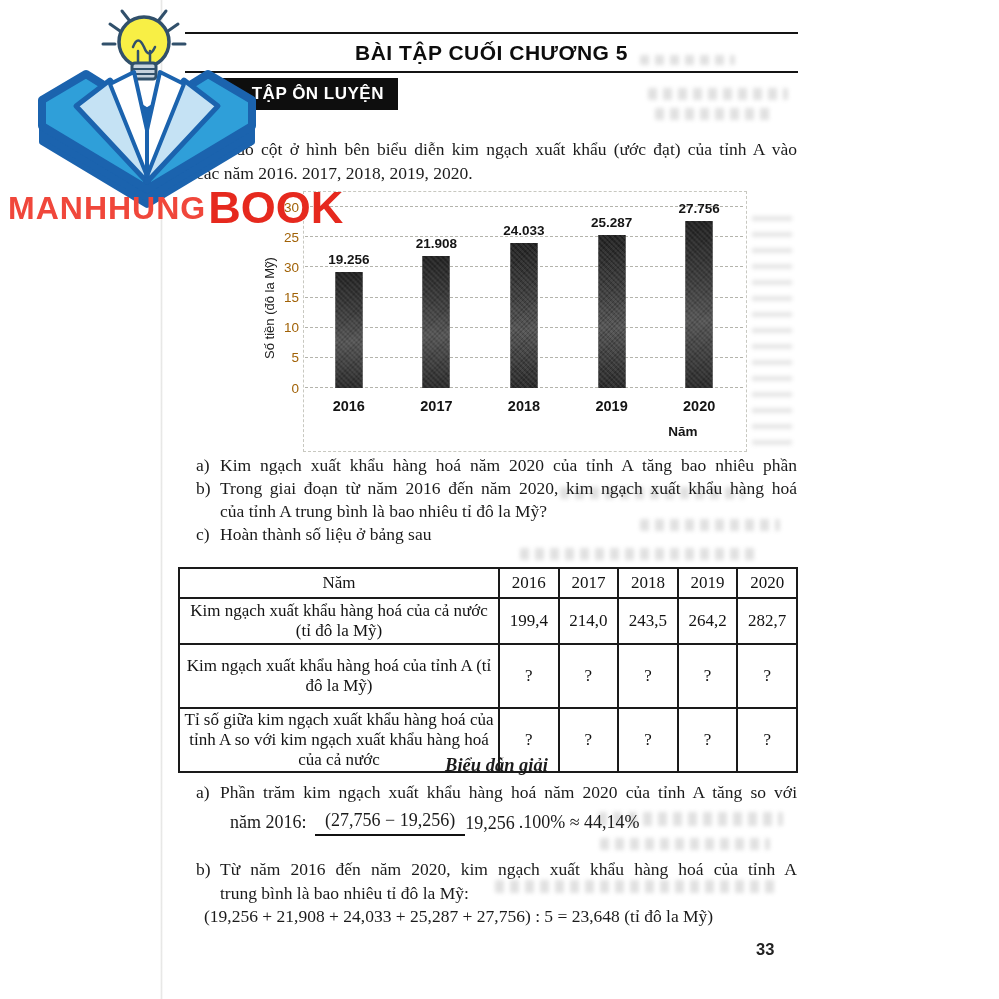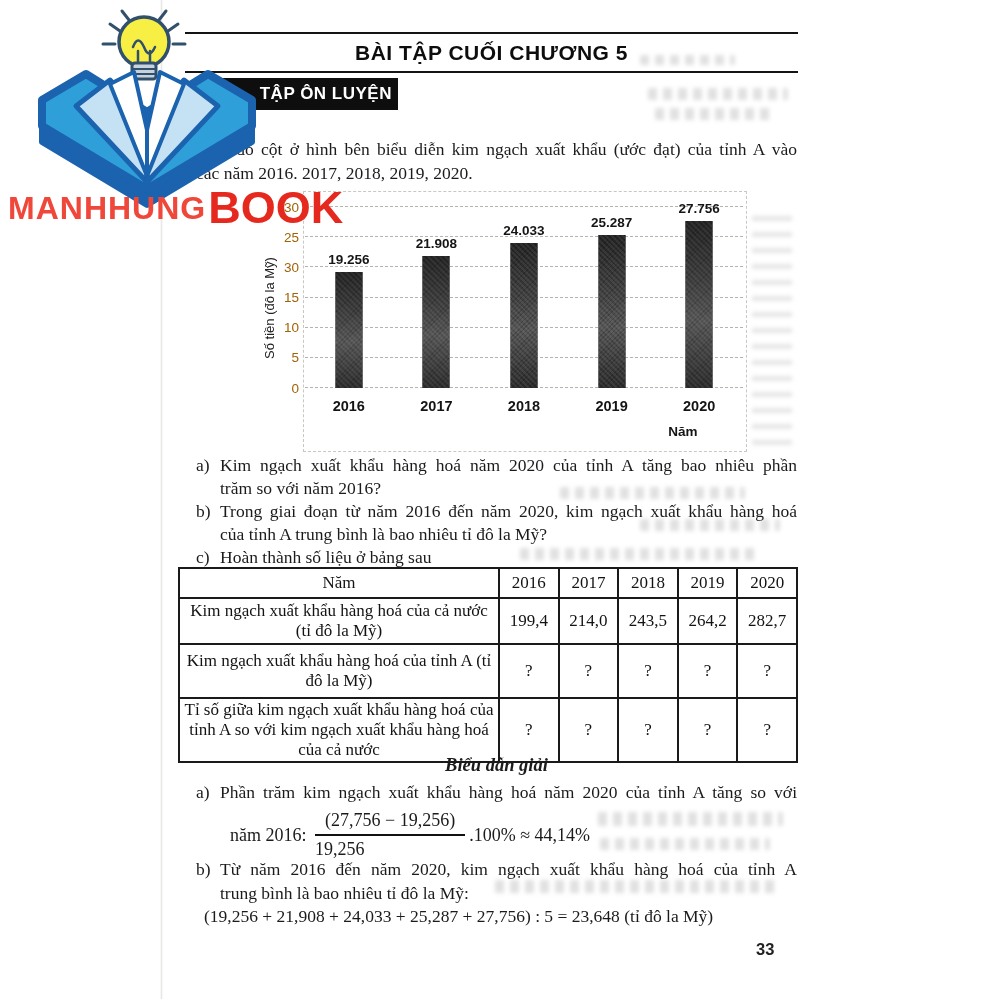--- a/index.html
+++ b/index.html
@@ -7,21 +7,21 @@
           font-family:"Liberation Serif",serif;color:#1b1b1b;}
   .page-edge{position:absolute;left:160px;top:0;width:3px;height:999px;
              background:linear-gradient(90deg,rgba(0,0,0,0) 0%,rgba(90,90,80,.14) 50%,rgba(0,0,0,0) 100%);}
   .rule{position:absolute;left:185px;width:613px;height:2px;background:#141414;}
   .rule-top{top:32px;}
   .rule-2{top:71px;}
   .page-title{position:absolute;left:185px;top:41px;width:613px;text-align:center;
               font-family:"Liberation Sans",sans-serif;font-weight:bold;font-size:21px;
               letter-spacing:.5px;color:#0d0d0d;}
   .banner{position:absolute;left:207px;top:78px;width:191px;height:32px;background:#0e0e0e;z-index:4;}
-  .banner span{display:block;line-height:32px;text-align:right;padding-right:6px;
+  .banner span{display:block;line-height:32px;text-align:right;padding-right:14px;
                font-family:"Liberation Sans",sans-serif;font-weight:bold;font-size:17px;
                letter-spacing:.5px;color:#ffffff;}
   .intro{position:absolute;left:196px;top:137px;width:601px;font-size:17.5px;line-height:24px;}
   .stretch{text-align:justify;text-align-last:justify;}
 
   
   .chart{position:absolute;left:255px;top:190px;width:494px;height:266px;}
   .chart-frame{position:absolute;left:48px;top:1px;width:442px;height:259px;border:1px dashed #c8c8c0;}
   .y-axis-title{position:absolute;left:14px;top:118px;transform:translate(-50%,-50%) rotate(-90deg);
                 white-space:nowrap;font-family:"Liberation Sans",sans-serif;font-size:13px;color:#222;}
@@ -49,30 +49,30 @@
   .q{position:relative;padding-left:24px;}
   .q-label{position:absolute;left:0;top:0;}
 
   
   .qtable{position:absolute;left:178px;top:567px;width:618px;border-collapse:collapse;
           table-layout:fixed;font-size:17px;color:#131313;}
   .qtable td{border:2px solid #1a1a1a;text-align:center;vertical-align:middle;
              padding:1px 3px;line-height:1.18;}
   .qtable tr:nth-child(1){height:30px;}
   .qtable tr:nth-child(2){height:46px;}
-  .qtable tr:nth-child(3){height:54px;}
+  .qtable tr:nth-child(3){height:64px;}
   .qtable tr:nth-child(4){height:62px;}
 
   
   .sol-heading{position:absolute;left:196px;top:755px;width:601px;text-align:center;
                font-weight:bold;font-style:italic;font-size:18.5px;}
   .sol-a{position:absolute;left:196px;top:781px;width:601px;font-size:17.5px;line-height:23px;}
   .sol-a .line1{position:relative;padding-left:24px;}
   .mathline{display:flex;align-items:center;margin-left:34px;margin-top:5px;font-size:18px;}
-  .frac{display:inline-flex;flex-direction:column;margin:0 4px;font-family:Liberation Serif, serif;}
+  .frac{display:inline-flex;flex-direction:row;align-items:center;margin:0 4px;font-family:Liberation Serif, serif;}
   .frac .num{padding:0 10px 2px 10px;border-bottom:2px solid #111;}
   .frac .den{padding-top:2px;}
   .sol-b{position:absolute;left:196px;top:858px;width:601px;font-size:17.5px;line-height:23.5px;}
   .sol-b .cont{padding-left:24px;}
   .sol-b .formula{padding-left:8px;}
   .b-label{position:absolute;left:0;top:0;}
 
   .page-number{position:absolute;left:756px;top:940px;font-family:"Liberation Sans",sans-serif;
                font-weight:600;font-size:16.5px;color:#222;}
 
@@ -166,21 +166,20 @@
         <div class="xslot">2019</div>
         <div class="xslot">2020</div>
       </div>
     <div class="x-axis-title">Năm</div>
   </div>
 
   <div class="questions">
     <div class="q">
       <span class="q-label">a)</span>
       <div class="stretch">Kim ngạch xuất khẩu hàng hoá năm 2020 của tỉnh A tăng bao nhiêu phần</div>
-      <div>trăm so với năm 2016?</div>
     </div>
     <div class="q">
       <span class="q-label">b)</span>
       <div class="stretch">Trong giai đoạn từ năm 2016 đến năm 2020, kim ngạch xuất khẩu hàng hoá</div>
       <div>của tỉnh A trung bình là bao nhiêu tỉ đô la Mỹ?</div>
     </div>
     <div class="q">
       <span class="q-label">c)</span>
       <div>Hoàn thành số liệu ở bảng sau</div>
     </div>

